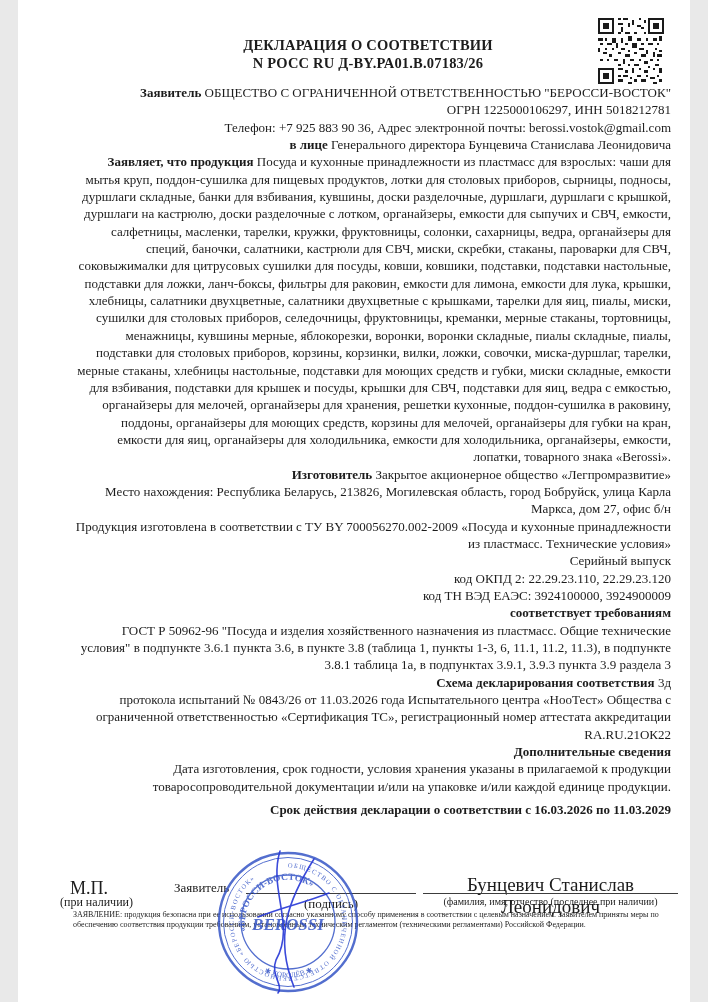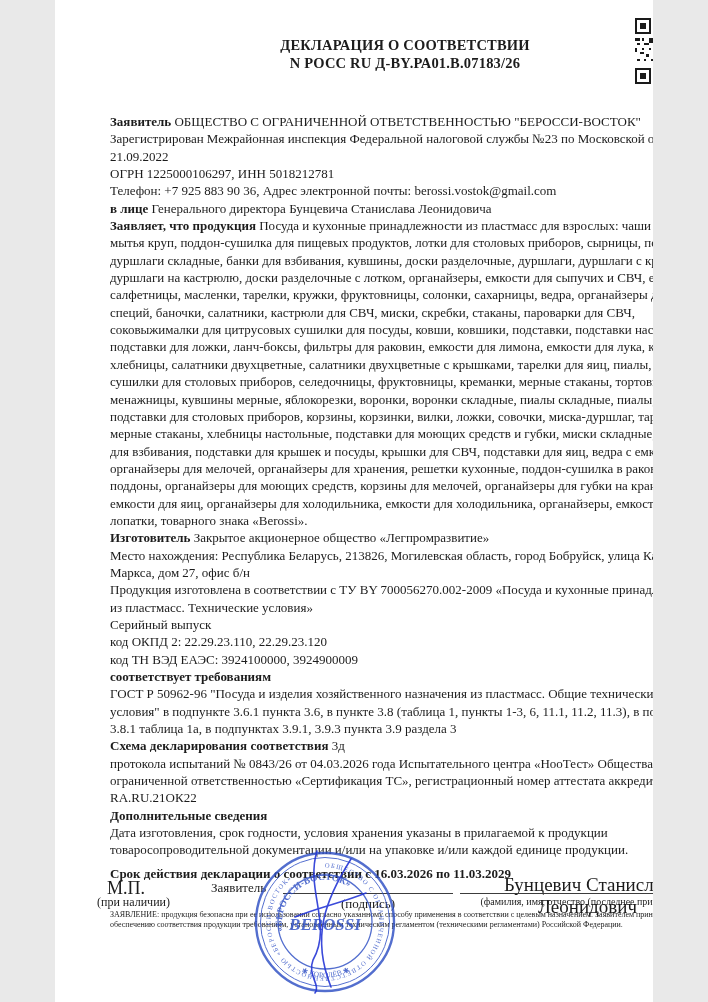--- a/index.html
+++ b/index.html
@@ -1,35 +1,35 @@
 <!DOCTYPE html>
 <html><head>
 <meta charset="utf-8">
 <style>
   html,body{margin:0;padding:0;background:#e9e9e9;}
   .page{
     position:relative;
-    width:598px;height:1002px;
+    width:672px;height:1002px;
     margin:0 auto;
     background:#ffffff;
     overflow:hidden;
     font-family:"Liberation Serif", serif;
     color:#1c1c1c;
   }
   .title-block{
     position:absolute;top:36px;left:70px;width:560px;
     text-align:center;font-weight:bold;font-size:14.5px;line-height:18px;
     letter-spacing:.2px;
   }
   .qr{
     position:absolute;top:18px;left:580px;width:66px;height:66px;
   }
   .doc-text{
-    position:absolute;top:113px;left:55px;width:598px;
-    font-size:13px;line-height:17.35px;
+    position:absolute;top:84px;left:55px;width:598px;
+    font-size:13px;line-height:17.35px;text-align:right;
   }
   .doc-text p{margin:0;}
   .b{font-weight:bold;}
   .validity{margin-top:6px !important;}
   
   .abs{position:absolute;}
   .mp-label{top:878px;left:52px;font-size:18px;}
   .mp-note{top:895px;left:42px;font-size:12px;}
   .applicant-label{top:880px;left:156px;font-size:13px;}
   .sign-line{top:878px;left:228px;width:170px;height:15px;border-bottom:1px solid #3c3c3c;}
@@ -153,35 +153,34 @@
     </svg>
   </div>
 
   <div class="title-block">
     <div>ДЕКЛАРАЦИЯ О СООТВЕТСТВИИ</div>
     <div>N РОСС RU Д-BY.РА01.В.07183/26</div>
   </div>
 
   <div class="doc-text">
     <p><span class="b">Заявитель</span> <span>ОБЩЕСТВО С ОГРАНИЧЕННОЙ ОТВЕТСТВЕННОСТЬЮ "БЕРОССИ-ВОСТОК"</span></p>
-    <p>Зарегистрирован Межрайонная инспекция Федеральной налоговой службы №23 по Московской области 21.09.2022</p>
     <p>ОГРН 1225000106297, ИНН 5018212781</p>
     <p>Телефон: +7 925 883 90 36, Адрес электронной почты: berossi.vostok@gmail.com</p>
     <p><span class="b">в лице</span> <span>Генерального директора Бунцевича Станислава Леонидовича</span></p>
     <p><span class="b">Заявляет, что продукция</span> <span>Посуда и кухонные принадлежности из пластмасс для взрослых: чаши для мытья круп, поддон-сушилка для пищевых продуктов, лотки для столовых приборов, сырницы, подносы, дуршлаги складные, банки для взбивания, кувшины, доски разделочные, дуршлаги, дуршлаги с крышкой, дуршлаги на кастрюлю, доски разделочные с лотком, органайзеры, емкости для сыпучих и СВЧ, емкости, салфетницы, масленки, тарелки, кружки, фруктовницы, солонки, сахарницы, ведра, органайзеры для специй, баночки, салатники, кастрюли для СВЧ, миски, скребки, стаканы, пароварки для СВЧ, соковыжималки для цитрусовых сушилки для посуды, ковши, ковшики, подставки, подставки настольные, подставки для ложки, ланч-боксы, фильтры для раковин, емкости для лимона, емкости для лука, крышки, хлебницы, салатники двухцветные, салатники двухцветные с крышками, тарелки для яиц, пиалы, миски, сушилки для столовых приборов, селедочницы, фруктовницы, креманки, мерные стаканы, тортовницы, менажницы, кувшины мерные, яблокорезки, воронки, воронки складные, пиалы складные, пиалы, подставки для столовых приборов, корзины, корзинки, вилки, ложки, совочки, миска-дуршлаг, тарелки, мерные стаканы, хлебницы настольные, подставки для моющих средств и губки, миски складные, емкости для взбивания, подставки для крышек и посуды, крышки для СВЧ, подставки для яиц, ведра с емкостью, органайзеры для мелочей, органайзеры для хранения, решетки кухонные, поддон-сушилка в раковину, поддоны, органайзеры для моющих средств, корзины для мелочей, органайзеры для губки на кран, емкости для яиц, органайзеры для холодильника, емкости для холодильника, органайзеры, емкости, лопатки, товарного знака «Berossi».</span></p>
     <p><span class="b">Изготовитель</span> <span>Закрытое акционерное общество «Легпромразвитие»</span></p>
     <p>Место нахождения: Республика Беларусь, 213826, Могилевская область, город Бобруйск, улица Карла Маркса, дом 27, офис б/н</p>
     <p>Продукция изготовлена в соответствии с ТУ BY 700056270.002-2009 «Посуда и кухонные принадлежности из пластмасс. Технические условия»</p>
     <p>Серийный выпуск</p>
     <p>код ОКПД 2: 22.29.23.110, 22.29.23.120</p>
     <p>код ТН ВЭД ЕАЭС: 3924100000, 3924900009</p>
     <p class="b">соответствует требованиям</p>
     <p>ГОСТ Р 50962-96 "Посуда и изделия хозяйственного назначения из пластмасс. Общие технические условия" в подпункте 3.6.1 пункта 3.6, в пункте 3.8 (таблица 1, пункты 1-3, 6, 11.1, 11.2, 11.3), в подпункте 3.8.1 таблица 1а, в подпунктах 3.9.1, 3.9.3 пункта 3.9 раздела 3</p>
     <p><span class="b">Схема декларирования соответствия</span> <span>3д</span></p>
-    <p>протокола испытаний № 0843/26 от 04.03.2026 года Испытательного центра «НооТест» Общества с ограниченной ответственностью «Сертификация ТС», регистрационный номер аттестата аккредитации RA.RU.21ОК22</p>
+    <p>протокола испытаний № 0843/26 от 11.03.2026 года Испытательного центра «НооТест» Общества с ограниченной ответственностью «Сертификация ТС», регистрационный номер аттестата аккредитации RA.RU.21ОК22</p>
     <p class="b">Дополнительные сведения</p>
     <p>Дата изготовления, срок годности, условия хранения указаны в прилагаемой к продукции товаросопроводительной документации и/или на упаковке и/или каждой единице продукции.</p>
     <p class="b validity">Срок действия декларации о соответствии с 16.03.2026 по 11.03.2029</p>
   </div>
 
   <div class="abs mp-label">М.П.</div>
   <div class="abs mp-note">(при наличии)</div>
   <div class="abs applicant-label">Заявитель</div>
   <div class="abs sign-line"></div>
   <div class="abs sign-note">(подпись)</div>

